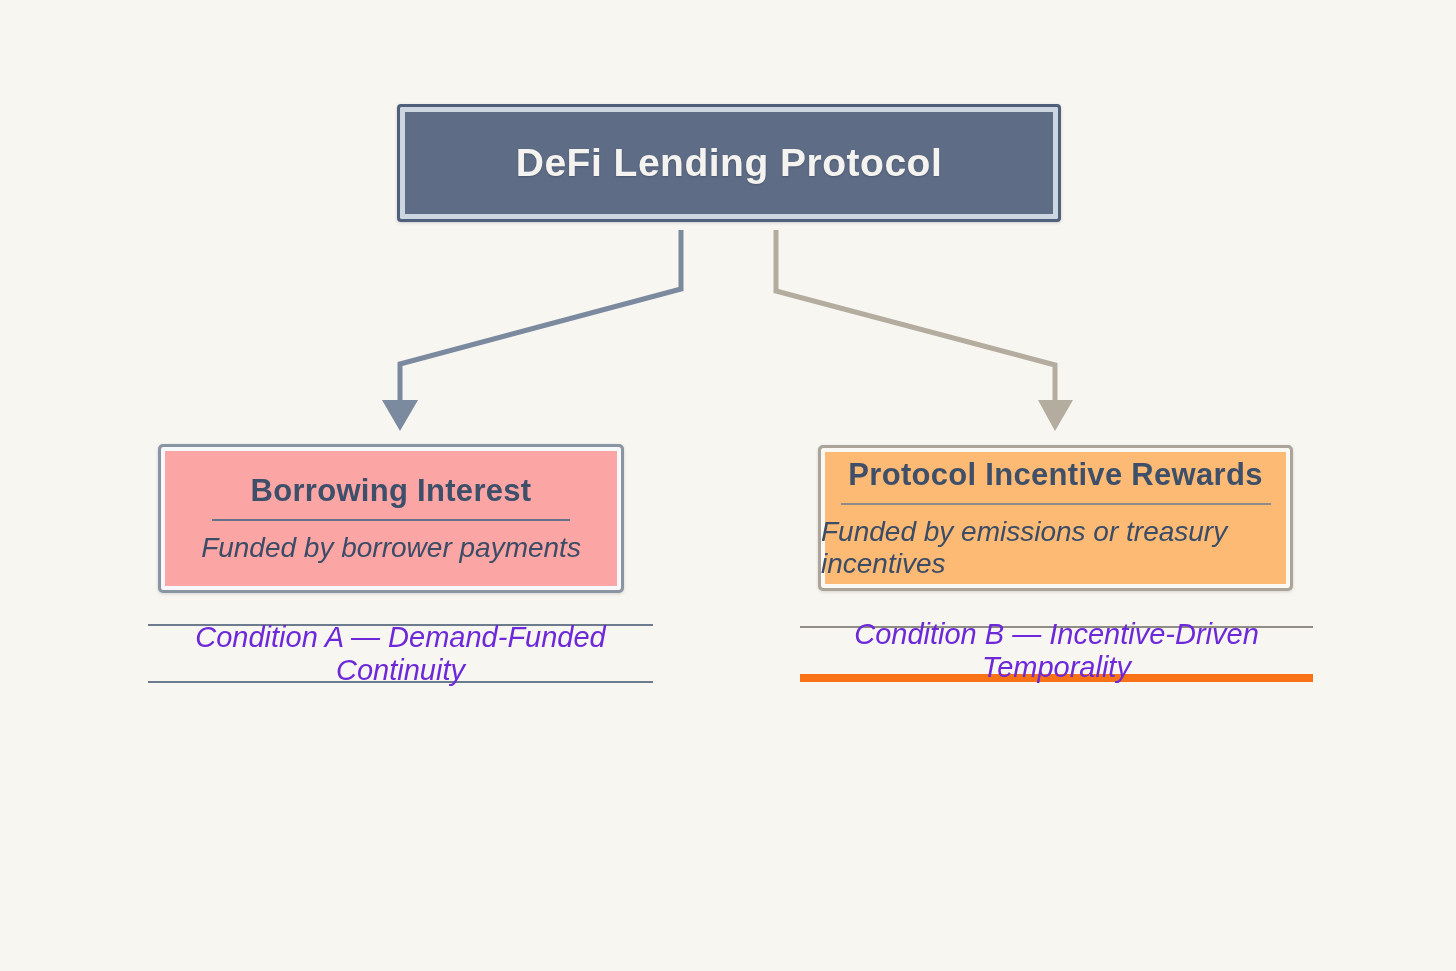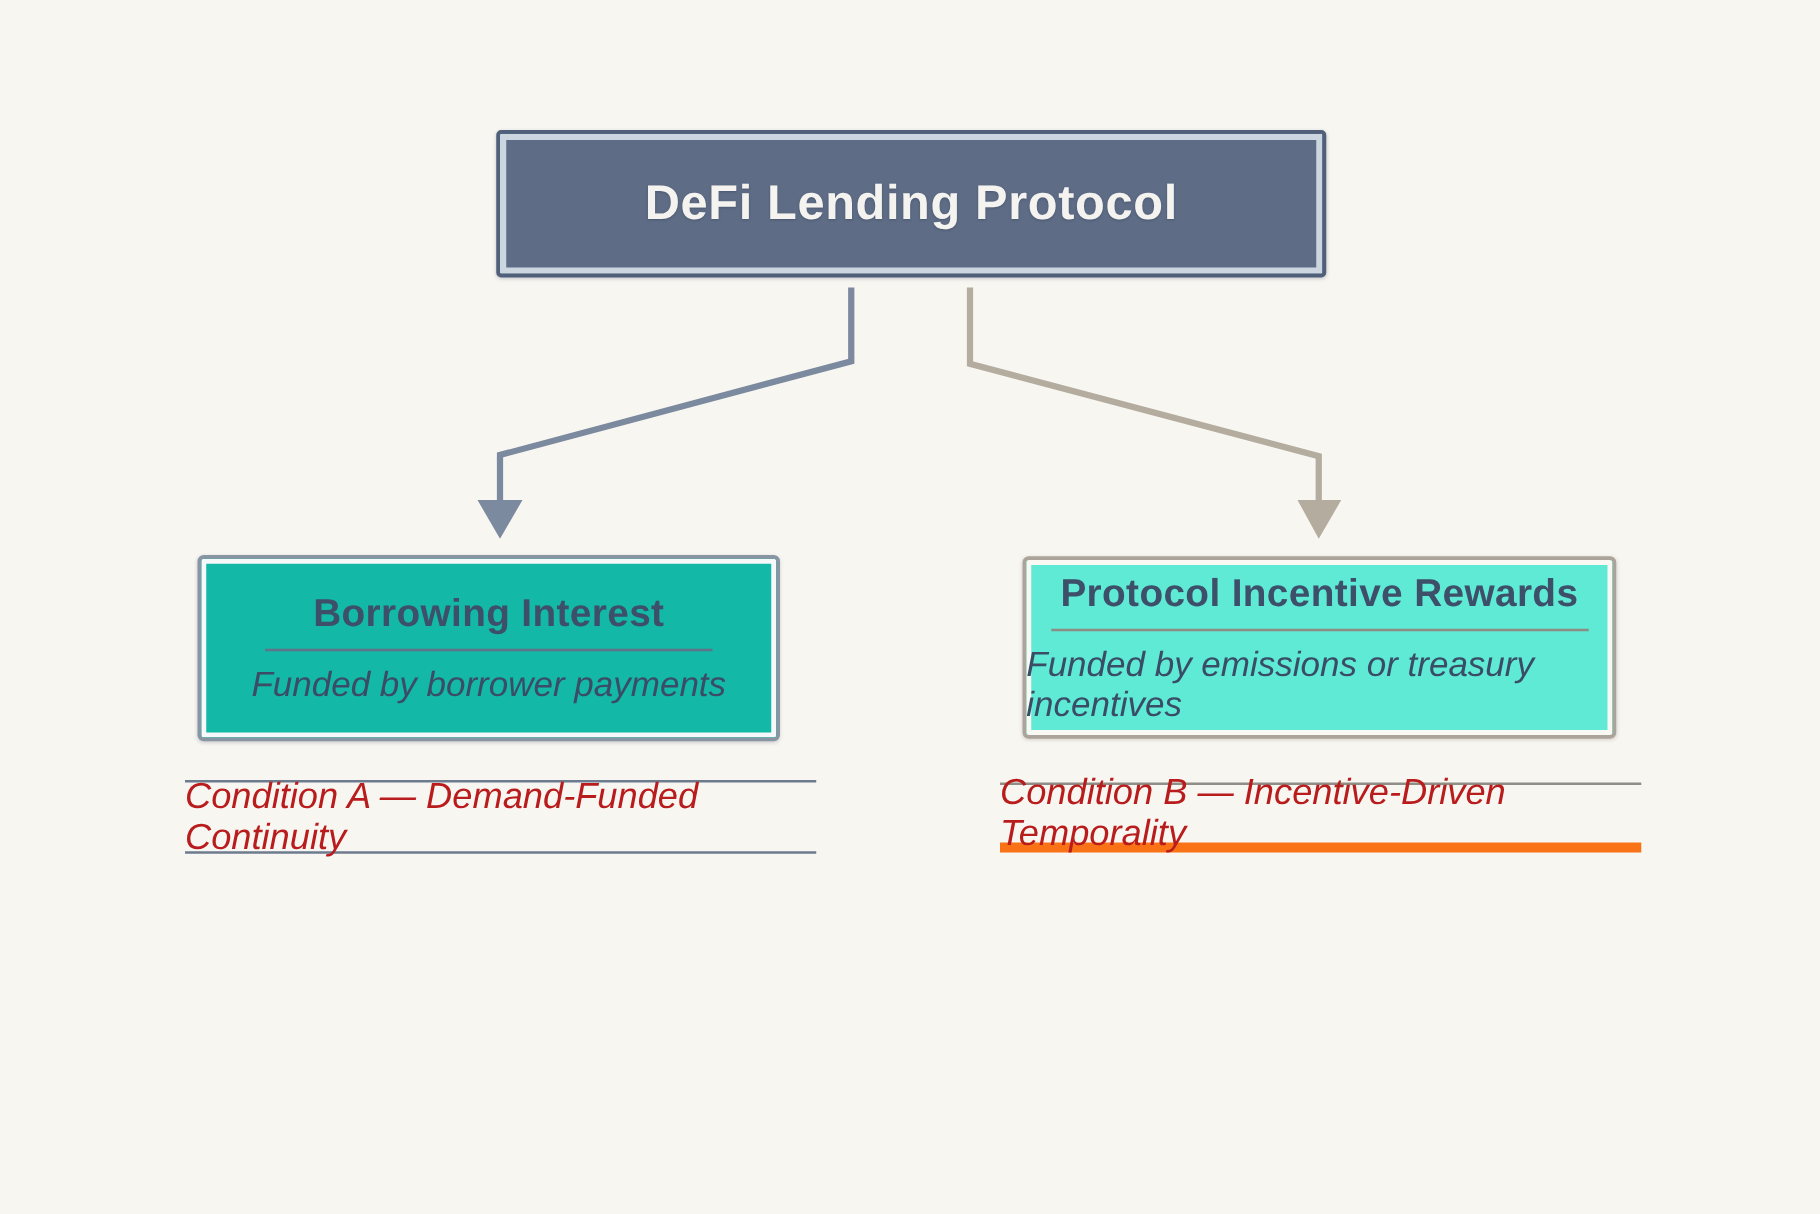--- a/index.html
+++ b/index.html
@@ -47,28 +47,28 @@
     position: absolute;
     border-radius: 5px;
     display: flex;
     flex-direction: column;
     align-items: center;
     justify-content: center;
   }
   .branch-box.left {
     left: 158px; top: 444px;
     width: 466px; height: 149px;
-    background: #14b8a6;
+    background: #fca5a5;
     border: 3px solid #8a95a4;
     box-shadow: inset 0 0 0 4px #f6f8fa, 0 1px 3px rgba(90,100,120,0.25);
   }
   .branch-box.right {
     left: 818px; top: 445px;
     width: 475px; height: 146px;
-    background: #5eead4;
+    background: #fdba74;
     border: 3px solid #aaa49a;
     box-shadow: inset 0 0 0 4px #faf8f2, 0 1px 3px rgba(120,112,98,0.25);
   }
   .branch-title {
     color: #3d4f69;
     font-size: 31px;
     font-weight: bold;
     letter-spacing: 0.3px;
   }
   .branch-divider {
@@ -96,23 +96,24 @@
     border-top: 2px solid #6d7b8e;
     border-bottom: 2px solid #6d7b8e;
   }
   .condition.right {
     left: 800px; top: 626px;
     width: 513px; height: 56px;
     border-top: 2px solid #8f8d86;
     border-bottom: 8px solid #f97316;
   }
   .condition-text {
-    color: #b91c1c;
+    color: #6d28d9;
     font-size: 29px;
     font-style: italic;
+    text-align: center;
   }
 </style>
 </head>
 <body>
 
 <div class="canvas">
 
   <div class="root-node">
     <div class="title">DeFi Lending Protocol</div>
   </div>

